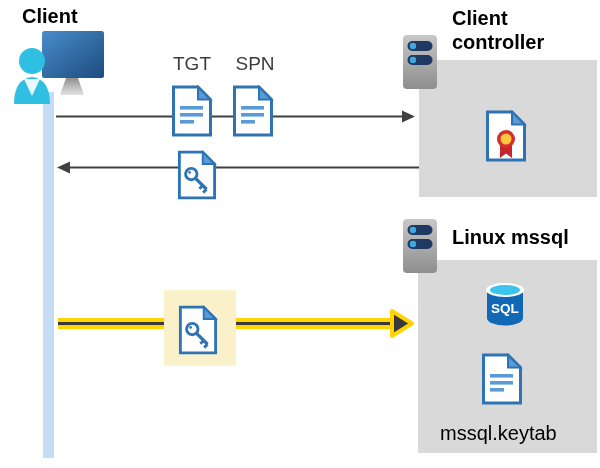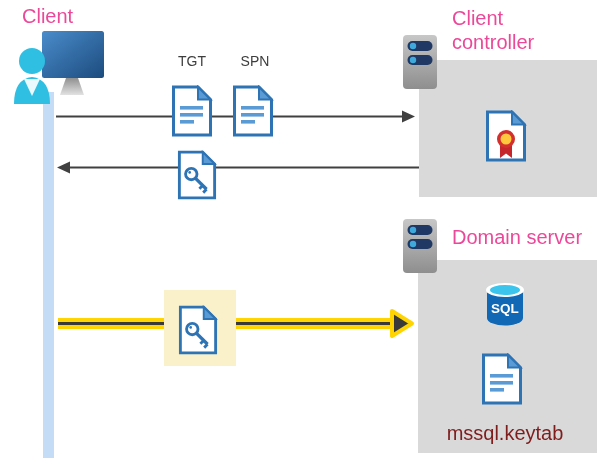--- a/index.html
+++ b/index.html
@@ -2,23 +2,23 @@
 <html><head>
 <meta charset="utf-8">
 <style>
   html,body{margin:0;padding:0;background:#fff;}
   .canvas{position:relative;width:600px;height:468px;background:#ffffff;
           font-family:"Liberation Sans",sans-serif;overflow:hidden;}
   .abs{position:absolute;}
   .node-box{position:absolute;background:#D9D9D9;}
   .timeline{position:absolute;background:#C5DCF6;}
   .hl-box{position:absolute;background:#FAF1CB;}
-  .heading{position:absolute;font-weight:normal;font-size:20px;line-height:24px;color:#ec4899;}
-  .ticket-label{position:absolute;font-size:14px;color:#3D3D3D;text-align:center;}
-  .file-label{position:absolute;font-size:20px;color:#7f1d1d;text-align:center;}
+  .heading{position:absolute;font-weight:bold;font-size:20px;line-height:24px;color:#000000;}
+  .ticket-label{position:absolute;font-size:19px;color:#3D3D3D;text-align:center;}
+  .file-label{position:absolute;font-size:20px;color:#000000;}
   svg{display:block;}
 </style>
 </head>
 <body>
 
 <div class="canvas">
 
   <svg width="0" height="0" style="position:absolute">
     <defs>
       <linearGradient id="gradMonitor" x1="0" y1="0" x2="1" y2="1">
@@ -125,21 +125,21 @@
   </svg>
 
   <svg class="abs" style="left:402px;top:218px;" width="36" height="56" viewBox="0 0 36 56">
     <rect x="1" y="1" width="34" height="54" rx="4" fill="url(#gradServer)"></rect>
     <rect x="5.5" y="7" width="25" height="10" rx="5" fill="#1F3864"></rect>
     <circle cx="11" cy="12" r="3.2" fill="#3FA9DC"></circle>
     <rect x="5.5" y="21" width="25" height="10" rx="5" fill="#1F3864"></rect>
     <circle cx="11" cy="26" r="3.2" fill="#3FA9DC"></circle>
   </svg>
 
-  <div class="heading" style="left:452px;top:225px;width:140px;">Domain server</div>
+  <div class="heading" style="left:452px;top:225px;width:140px;">Linux mssql</div>
 
   <svg class="abs" style="left:485px;top:281px;" width="40" height="46" viewBox="0 0 40 46">
     <path d="M2,9 L2,37 A18,7.5 0 0 0 38,37 L38,9 Z" fill="#1168B4"></path>
     <ellipse cx="20" cy="9" rx="19" ry="7" fill="#FFFFFF"></ellipse>
     <ellipse cx="20" cy="9" rx="15" ry="5" fill="#3CC4EC"></ellipse>
     <text x="20" y="32" text-anchor="middle" font-family="Liberation Sans, sans-serif" font-size="13.5" font-weight="bold" fill="#FFFFFF">SQL</text>
   </svg>
 
   <svg class="abs" style="left:481px;top:353px;" width="42" height="52" viewBox="0 0 42 52">
     <path d="M2.5,2 H27 L39.5,14.5 V50 H2.5 Z" fill="#FFFFFF" stroke="#2E74B5" stroke-width="3"></path>

